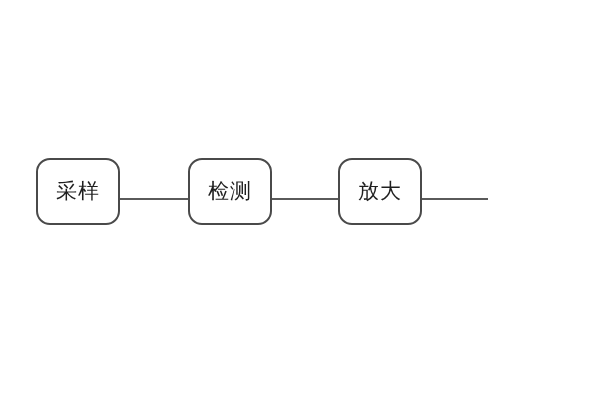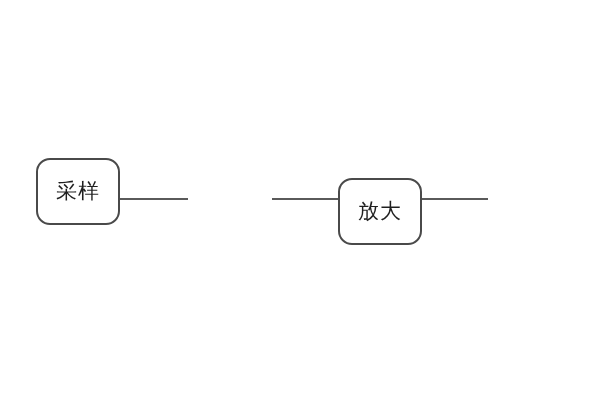--- a/index.html
+++ b/index.html
@@ -30,21 +30,21 @@
   }
   .flow-node .label {
     font-size: 21px;
     line-height: 1;
     color: var(--text-color, #1f1f1f);
     letter-spacing: 1px;
     white-space: nowrap;
   }
   .node-1 { left: 36px; }
   .node-2 { left: 188px; }
-  .node-3 { left: 338px; margin-top: 20px; }
+  .node-3 { left: 338px; }
   .node-4 { left: 488px; }
   .connector {
     position: absolute;
     top: 198px;
     height: 2px;
     background: var(--line-color, #5a5a5a);
   }
   .conn-1 { left: 120px; width: 68px; }
   .conn-2 { left: 272px; width: 66px; }
   .conn-3 { left: 422px; width: 66px; }
@@ -53,20 +53,23 @@
 <body>
 
 <div class="canvas">
 
   <div class="flow-node node-1">
     <span class="label">采样</span>
   </div>
 
   <div class="connector conn-1"></div>
 
+  <div class="flow-node node-2">
+    <span class="label">检测</span>
+  </div>
 
   <div class="connector conn-2"></div>
 
   <div class="flow-node node-3">
     <span class="label">放大</span>
   </div>
 
   <div class="connector conn-3"></div>
 
 

